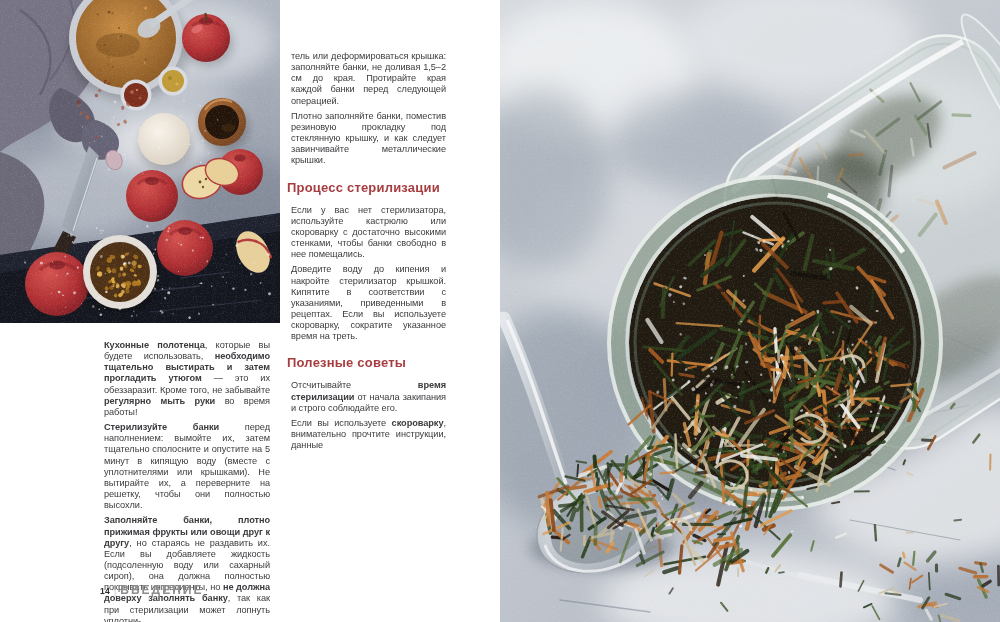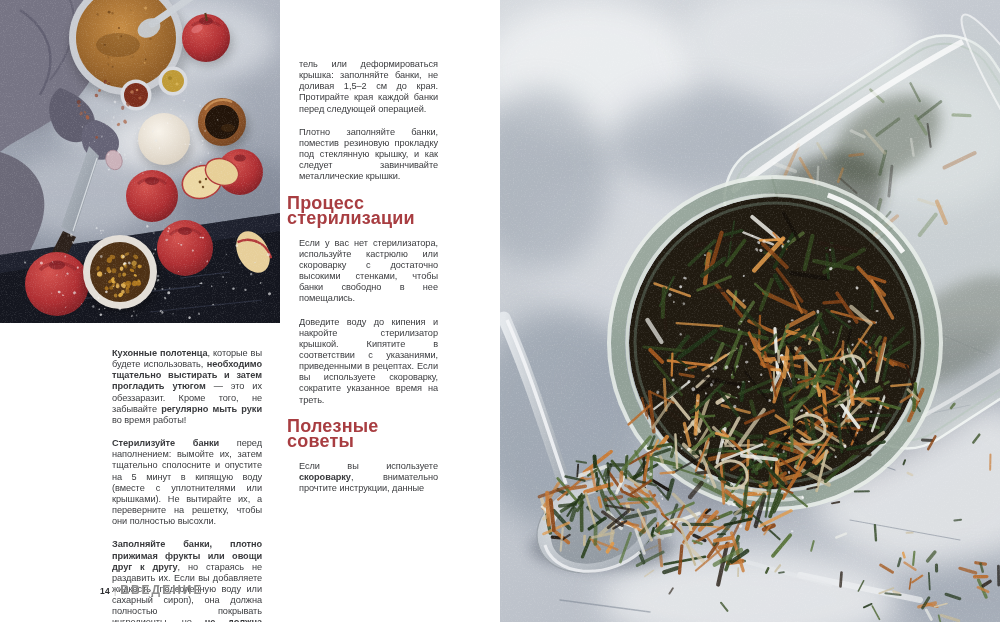--- a/index.html
+++ b/index.html
@@ -3,25 +3,25 @@
 <meta charset="utf-8">
 <style>
   html,body{margin:0;padding:0;background:#ffffff;}
   .spread{position:relative;width:1000px;height:622px;background:#fff;overflow:hidden;
           font-family:"Liberation Sans","DejaVu Sans",sans-serif;color:var(--body-ink,#3a3b3e);}
   figure{margin:0;}
   .photo-left{position:absolute;left:0;top:0;width:280px;height:323px;}
   .photo-right{position:absolute;left:500px;top:0;width:500px;height:622px;}
   .col{position:absolute;text-align:justify;font-size:9.2px;line-height:11.15px;
        letter-spacing:-0.05px;hyphens:auto;-webkit-hyphens:auto;}
-  .col p{margin:12px;}
+  .col p{margin:4px;}
   .col b{font-weight:700;}
   .col-mid{left:100px;top:336px;width:174px;}
   .col-right{left:287px;top:47px;width:163px;}
-  h2.sec-heading{margin:13px 0 10px 0;font-size:18px;line-height:15px;font-weight:700;
+  h2.sec-heading{margin:13px 0 10px 0;font-size:13px;line-height:15px;font-weight:700;
        color:var(--accent,#a83d41);letter-spacing:.2px;text-align:left;}
   .footer{position:absolute;left:100px;top:583px;display:flex;align-items:baseline;
        font-size:8.5px;color:#2c2d30;}
   .footer .num{font-weight:700;letter-spacing:.3px;}
   .footer .sep{color:#bdbdbd;margin:0 4px;font-weight:400;}
   .footer .sec{font-size:12px;letter-spacing:2px;color:var(--footer-gray,#8d8d8d);font-weight:700;}
   svg{display:block;}
 </style>
 </head>
 <body>
@@ -427,20 +427,21 @@
         <p><span>тель или деформироваться крышка: заполняйте банки, не доливая 1,5–2 см до края. Протирайте края каждой банки перед следующей операцией.</span></p>
         <p><span>Плотно заполняйте банки, поместив резиновую прокладку под стеклянную крышку, и как следует завинчивайте металлические крышки.</span></p>
       </div>
     <h2 class="sec-heading">Процесс стерилизации</h2>
     <div>
         <p><span>Если у вас нет стерилизатора, используйте кастрюлю или скороварку с достаточно высокими стенками, чтобы банки свободно в нее помещались.</span></p>
         <p><span>Доведите воду до кипения и накройте стерилизатор крышкой. Кипятите в соответствии с указаниями, приведенными в рецептах. Если вы используете скороварку, сократите указанное время на треть.</span></p>
       </div>
     <h2 class="sec-heading">Полезные советы</h2>
     <div>
+        <p><span>Отсчитывайте </span><b>время стерилизации</b><span> от начала закипания и строго соблюдайте его.</span></p>
         <p><span>Если вы используете </span><b>скороварку</b><span>, внимательно прочтите инструкции, данные</span></p>
       </div>
   </section>
 
   <footer class="footer">
     <span class="num">14</span>
     <span class="sep">|</span>
     <span class="sec">ВВЕДЕНИЕ</span>
   </footer>
 

